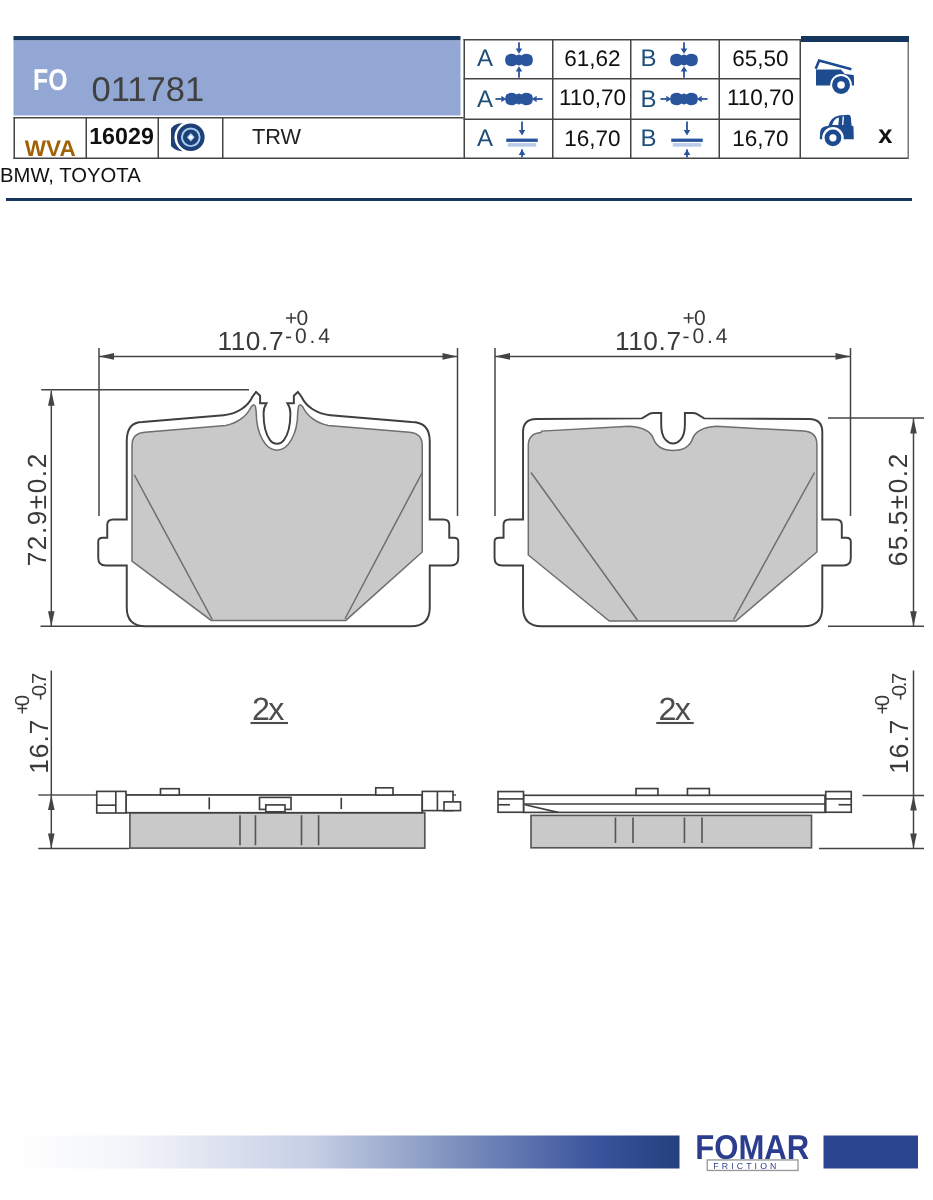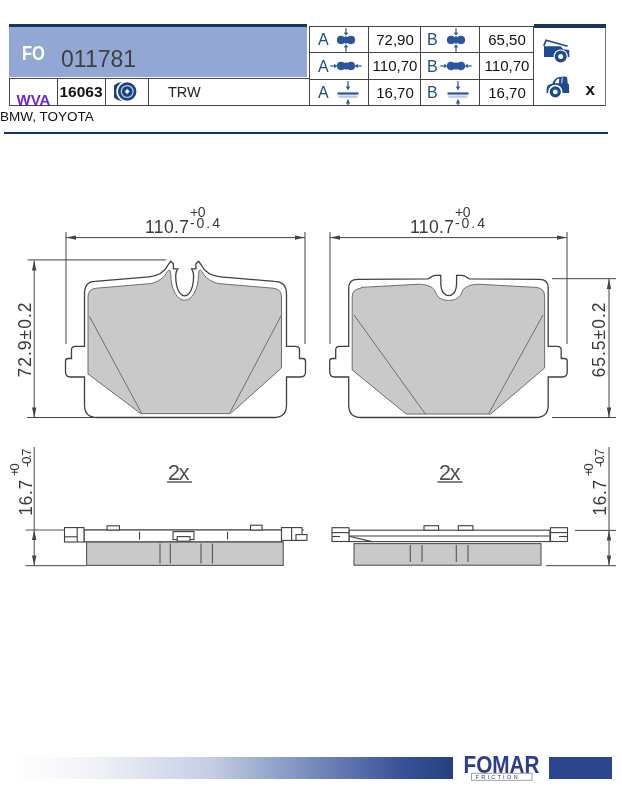--- a/index.html
+++ b/index.html
@@ -22,23 +22,23 @@
 
 <div class="abs" style="left:61px;top:46px;font-size:23px;font-weight:normal;color:#404040">011781</div>
 
 <div class="hl" style="left:9px;top:77.5px;width:300px"></div>
 <div class="hl" style="left:9px;top:104.8px;width:300px"></div>
 <div class="vl" style="left:9px;top:77.5px;height:28px"></div>
 <div class="vl" style="left:57.2px;top:77.5px;height:28px"></div>
 <div class="vl" style="left:104.5px;top:77.5px;height:28px"></div>
 <div class="vl" style="left:148.2px;top:77.5px;height:28px"></div>
 
-<div class="cell" style="left:9px;top:77.5px;width:49px;height:43px;font-size:15px;font-weight:bold;color:#6d28d9">WVA</div>
-
-<div class="cell" style="left:57px;top:77.5px;width:48px;height:28px;font-size:15.5px;font-weight:bold;color:#111">16063</div>
+<div class="cell" style="left:9px;top:77.5px;width:49px;height:43px;font-size:15px;font-weight:bold;color:#a16207">WVA</div>
+
+<div class="cell" style="left:57px;top:77.5px;width:48px;height:28px;font-size:15.5px;font-weight:bold;color:#111">16029</div>
 
 <div class="cell" style="left:104px;top:77.5px;width:45px;height:28px">
 <svg width="26" height="25" viewBox="0 0 26 25">
 <circle cx="7.2" cy="12.5" r="9.3" fill="#1d4077"></circle>
 <circle cx="12.9" cy="12.5" r="10.6" fill="#ffffff"></circle>
 <circle cx="13.2" cy="12.5" r="9.2" fill="#1d4077"></circle>
 <circle cx="13.2" cy="12.5" r="5.9" fill="none" stroke="#a9cdf0" stroke-width="1.3"></circle>
 <path d="M13.2,9.6 L15.8,12.5 L13.2,15.4 L10.6,12.5 Z" fill="#a9cdf0"></path>
 <circle cx="13.2" cy="12.5" r="1.3" fill="#ffffff"></circle>
 </svg>
@@ -50,21 +50,21 @@
 <div class="hl" style="left:309px;top:52.2px;width:225px"></div>
 <div class="hl" style="left:309px;top:78.7px;width:225px"></div>
 <div class="hl" style="left:309px;top:105px;width:297px"></div>
 <div class="vl" style="left:309px;top:25.6px;height:80px"></div>
 <div class="vl" style="left:368.3px;top:25.6px;height:80px"></div>
 <div class="vl" style="left:420.3px;top:25.6px;height:80px"></div>
 <div class="vl" style="left:479.3px;top:25.6px;height:80px"></div>
 <div class="vl" style="left:533.2px;top:25.6px;height:80px"></div>
 <div class="vl" style="left:604.5px;top:28px;height:78px;background:#777;width:1px"></div>
 
-<div class="cell" style="left:369px;top:26px;width:52px;height:26px;font-size:15px;color:#111">72,90</div>
+<div class="cell" style="left:369px;top:26px;width:52px;height:26px;font-size:15px;color:#111">61,62</div>
 <div class="cell" style="left:369px;top:52px;width:52px;height:27px;font-size:15px;color:#111">110,70</div>
 <div class="cell" style="left:369px;top:79px;width:52px;height:26px;font-size:15px;color:#111">16,70</div>
 <div class="cell" style="left:480px;top:26px;width:54px;height:26px;font-size:15px;color:#111">65,50</div>
 <div class="cell" style="left:480px;top:52px;width:54px;height:27px;font-size:15px;color:#111">110,70</div>
 <div class="cell" style="left:480px;top:79px;width:54px;height:26px;font-size:15px;color:#111">16,70</div>
 
 <div class="abs" style="left:318px;top:31px;font-size:16px;color:#1f4e79">A</div>
 <div class="abs" style="left:318px;top:57.5px;font-size:16px;color:#1f4e79">A</div>
 <div class="abs" style="left:318px;top:84px;font-size:16px;color:#1f4e79">A</div>
 

